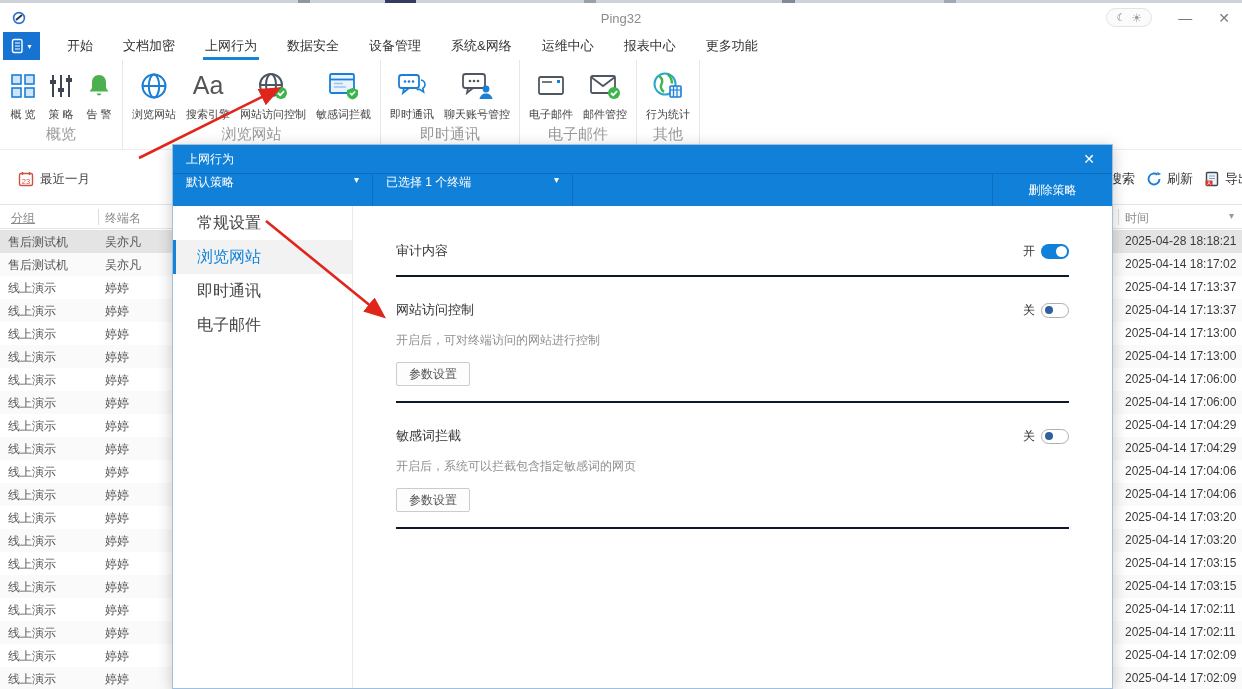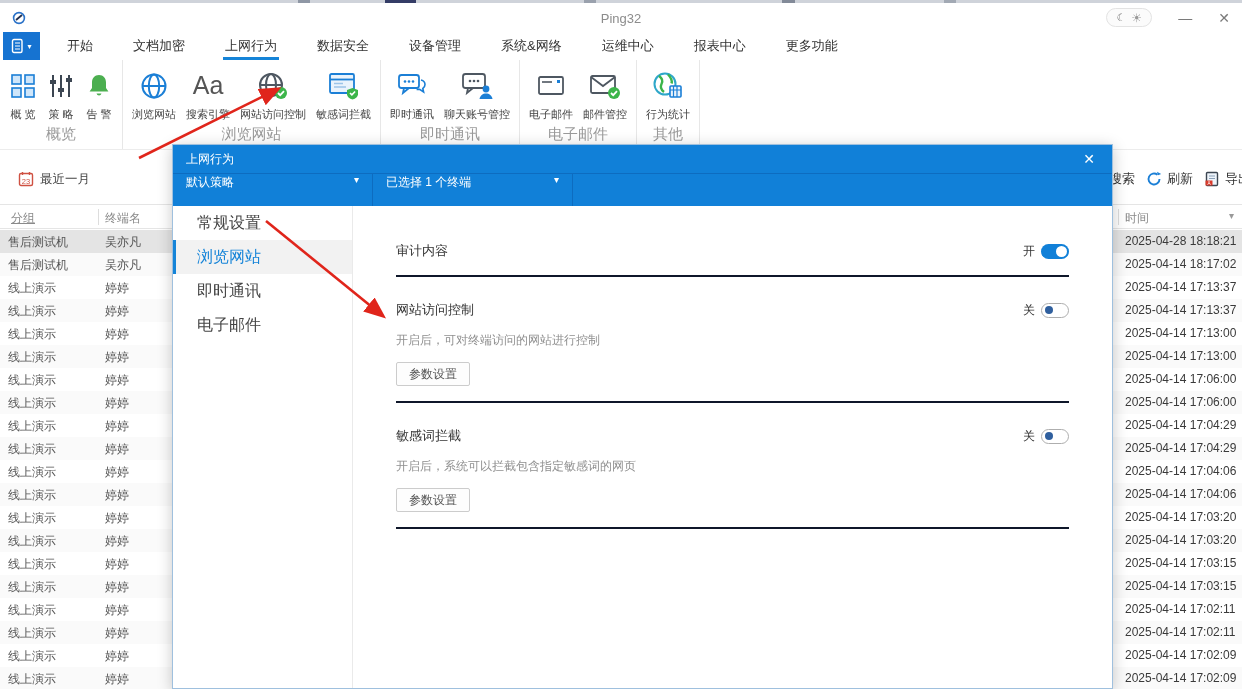--- a/index.html
+++ b/index.html
@@ -17,21 +17,21 @@
   .app-logo{position:absolute;left:12px;top:8px;width:14px;height:14px;}
   .win-controls{position:absolute;right:12px;top:5px;display:flex;align-items:center;gap:26px;}
   .theme-pill{width:46px;height:19px;border:1px solid #e3e3e3;border-radius:10px;display:flex;align-items:center;justify-content:center;gap:6px;font-size:10px;color:#666;background:#fbfbfb;}
   .theme-pill .sun{color:#9a9a9a;font-size:12px;}
   .winbtn{font-size:14px;color:#7a7a7a;line-height:1;cursor:default;}
 
   
   .tabbar{position:absolute;top:32px;left:0;right:0;height:28px;display:flex;align-items:stretch;background:#fff;}
   .menu-btn{width:37px;height:28px;background:#1673d1;display:flex;align-items:center;justify-content:center;gap:2px;margin-left:3px;}
   .menu-btn .mcaret{color:#fff;font-size:8px;}
-  .tabs{display:flex;margin-left:12px;gap:10px;}
+  .tabs{display:flex;margin-left:12px;}
   .tab{padding:0 15px;display:flex;align-items:center;font-size:13px;color:#333;position:relative;}
   .tab.active::after{content:"";position:absolute;left:13px;right:13px;bottom:0;height:3px;background:#1584d8;}
 
   
   .ribbon{position:absolute;top:60px;left:0;right:0;height:90px;display:flex;border-bottom:1px solid #ececec;background:#fff;}
   .rgroup{display:flex;flex-direction:column;border-right:1px solid #e7e7e7;padding:0 4px;}
   .rbuttons{display:flex;align-items:flex-start;padding-top:7px;flex:1;}
   .rbtn{display:flex;flex-direction:column;align-items:center;gap:5px;padding:2px 5px;}
   .rbtn .ric{height:33px;display:flex;align-items:center;justify-content:center;}
   .rbtn .rlabel{font-size:11px;color:#444;white-space:nowrap;}
@@ -471,20 +471,21 @@
     <div class="dlg-policy">
       <div class="pcell">
         <span>默认策略</span>
         <span class="caret">▾</span>
       </div>
       <div class="pcell">
         <span>已选择 1 个终端</span>
         <span class="caret">▾</span>
       </div>
       <div class="pspacer"></div>
+      <div class="pdelete">删除策略</div>
     </div>
     <div class="dlg-body">
       <div class="dlg-side">
         <div class="side-item">常规设置</div>
         <div class="side-item active">浏览网站</div>
         <div class="side-item">即时通讯</div>
         <div class="side-item">电子邮件</div>
       </div>
       <div class="dlg-content">
 

